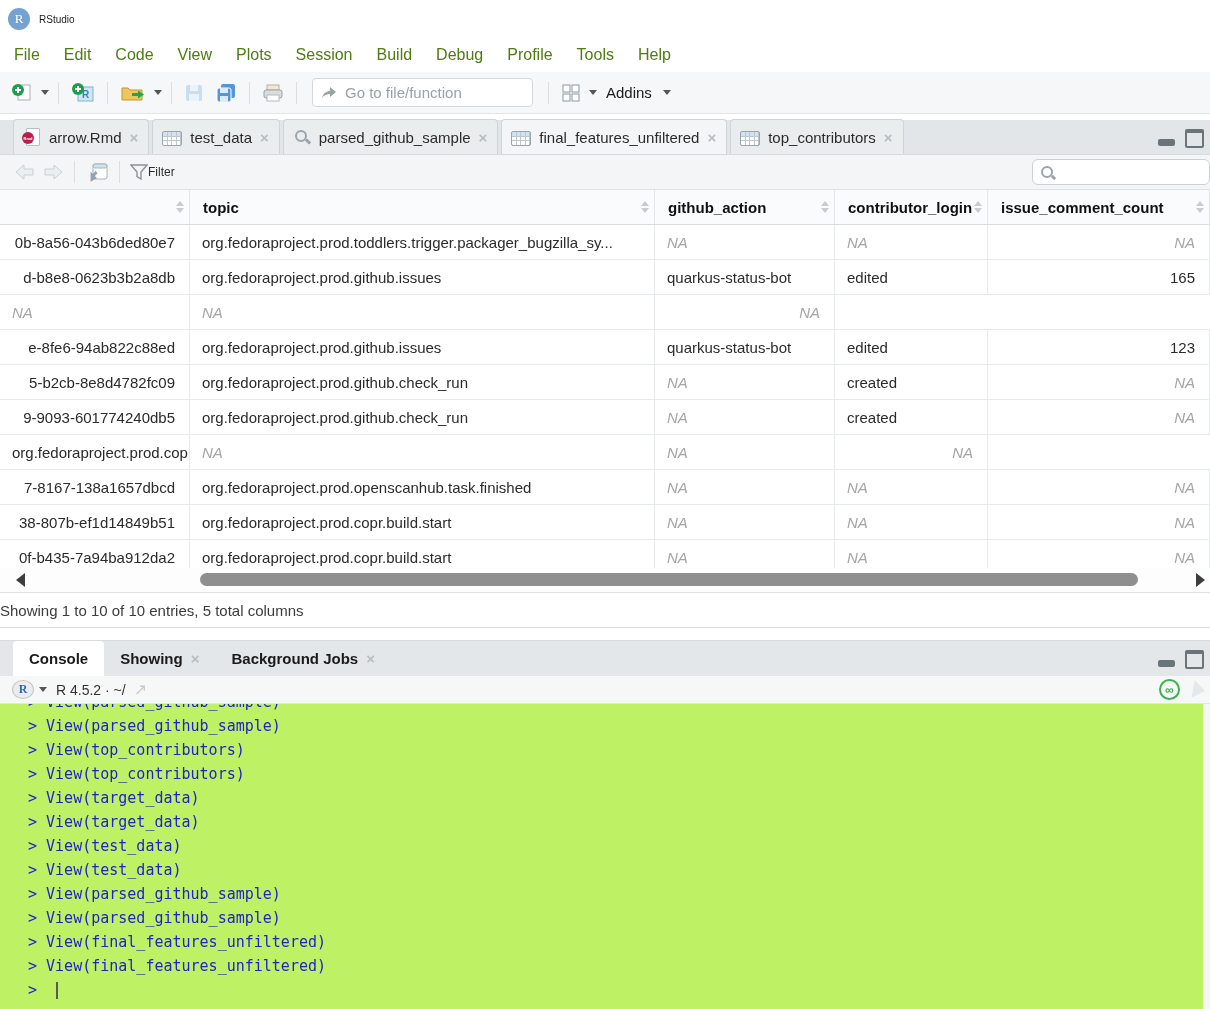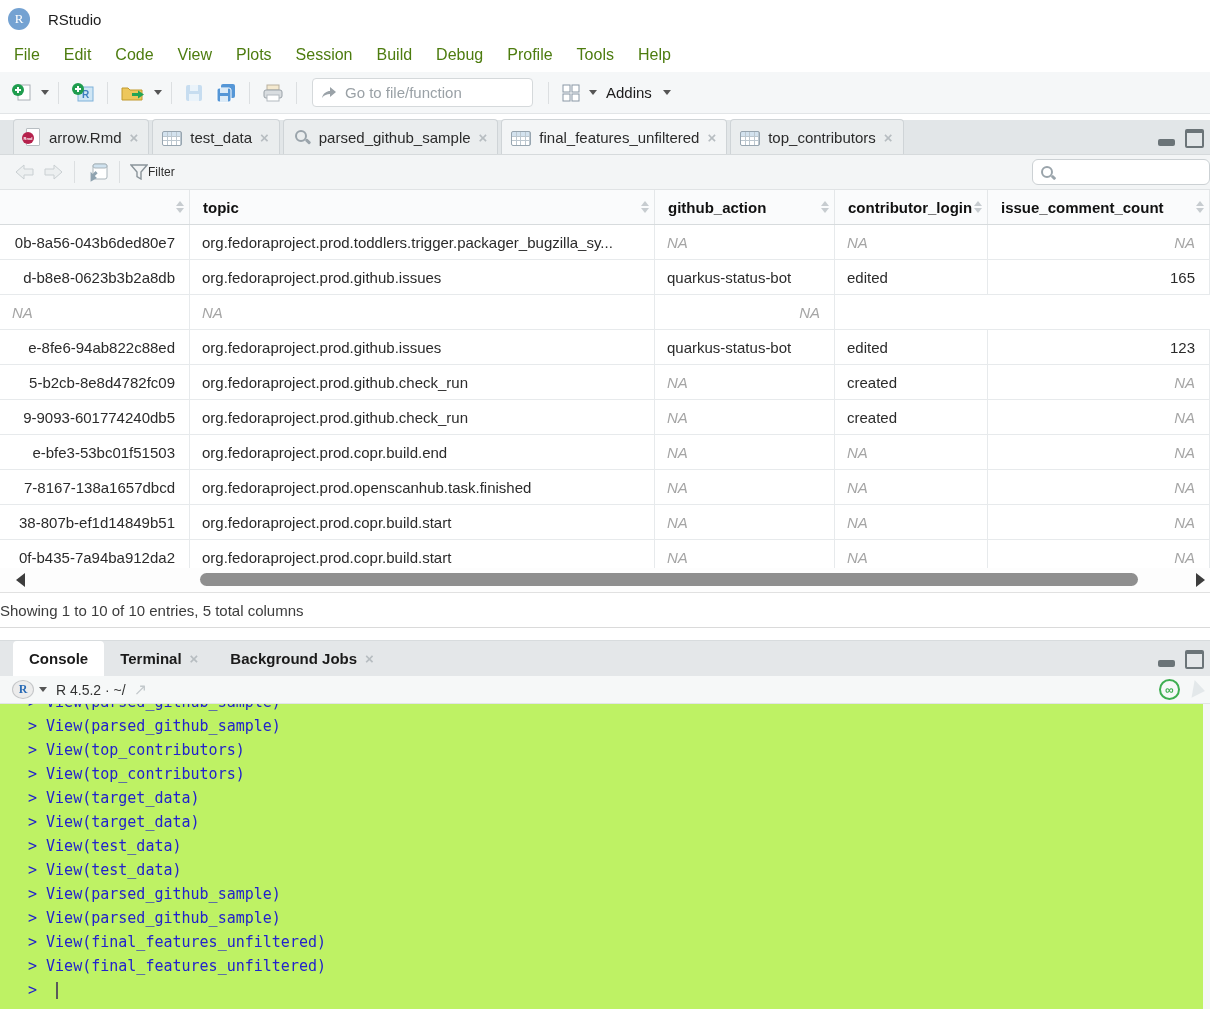--- a/index.html
+++ b/index.html
@@ -1,21 +1,21 @@
 <!DOCTYPE html>
 <html><head>
 <meta charset="utf-8">
 <style>
   html,body{margin:0;padding:0;background:#fff;}
   body{width:1210px;height:1009px;overflow:hidden;font-family:"Liberation Sans",sans-serif;color:#222;position:relative;}
 
   
   .titlebar{height:38px;display:flex;align-items:center;padding-left:8px;background:#fff;}
   .app-logo{width:22px;height:22px;border-radius:50%;background:#74a2d2;color:#fff;font-size:13px;display:flex;align-items:center;justify-content:center;font-family:"Liberation Serif",serif;}
-  .app-title{font-size:15px;margin-left:18px;color:#1c1c1c;}
+  .app-title{font-size:10px;margin-left:9px;color:#1c1c1c;}
 
   
   .menubar{height:34px;display:flex;align-items:center;padding-left:2px;background:#fff;}
   .menu-item{font-size:16px;color:#4d7c0f;padding:0 12px;cursor:default;}
 
   
   .toolbar{height:41px;background:#f5f7f8;border-bottom:1px solid #e2e5e7;display:flex;align-items:center;padding-left:8px;gap:5px;}
   .tbtn{height:28px;display:flex;align-items:center;justify-content:center;padding:0 3px;}
   .tsep{width:1px;height:22px;background:#dcdfe1;margin:0 4px;}
   .caret{width:0;height:0;border-left:4px solid transparent;border-right:4px solid transparent;border-top:5px solid #555;display:inline-block;}
@@ -335,21 +335,20 @@
       <div class="td c4 na">NA</div>
     </div>
     <div class="trow grid-row">
       <div class="td c0">9-9093-601774240db5</div>
       <div class="td c1">org.fedoraproject.prod.github.check_run</div>
       <div class="td c2 na">NA</div>
       <div class="td c3">created</div>
       <div class="td c4 na">NA</div>
     </div>
     <div class="trow grid-row">
-      <div class="td c0">e-bfe3-53bc01f51503</div>
       <div class="td c1">org.fedoraproject.prod.copr.build.end</div>
       <div class="td c2 na">NA</div>
       <div class="td c3 na">NA</div>
       <div class="td c4 na">NA</div>
     </div>
     <div class="trow grid-row">
       <div class="td c0">7-8167-138a1657dbcd</div>
       <div class="td c1">org.fedoraproject.prod.openscanhub.task.finished</div>
       <div class="td c2 na">NA</div>
       <div class="td c3 na">NA</div>
@@ -381,21 +380,21 @@
   <span>Showing 1 to 10 of 10 entries, 5 total columns</span>
 </div>
 <div class="spacer12"></div>
 
 <div class="ctabbar">
   <div class="ctab active">
       <span>Console</span>
 
     </div>
     <div class="ctab">
-      <span>Terminal</span>
+      <span>Showing</span>
       <span class="close-x">×</span>
     </div>
     <div class="ctab">
       <span>Background Jobs</span>
       <span class="close-x">×</span>
     </div>
   <div class="pane-ctrls">
     <div class="min-ico"></div>
     <div class="max-ico"></div>
   </div>

